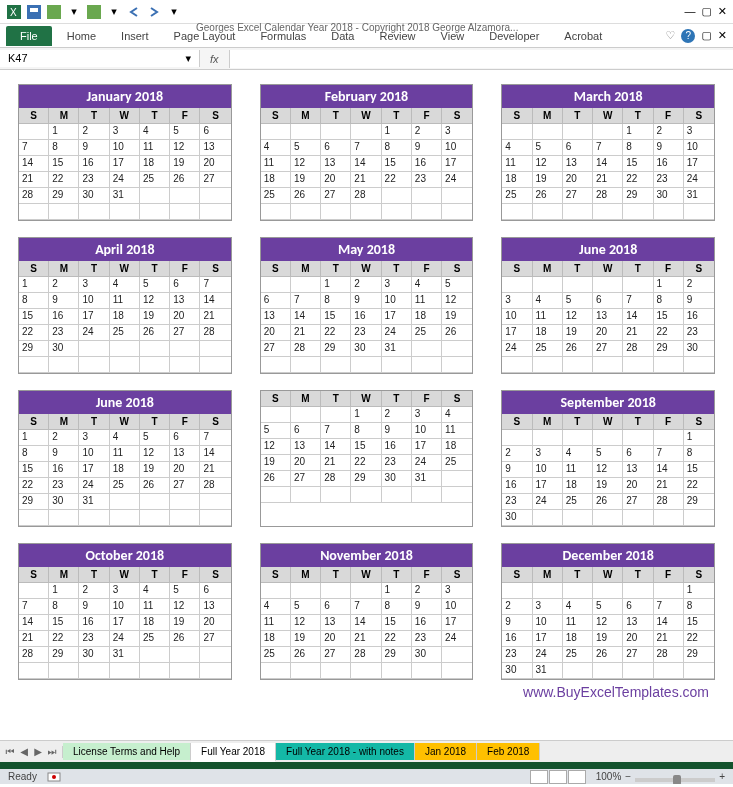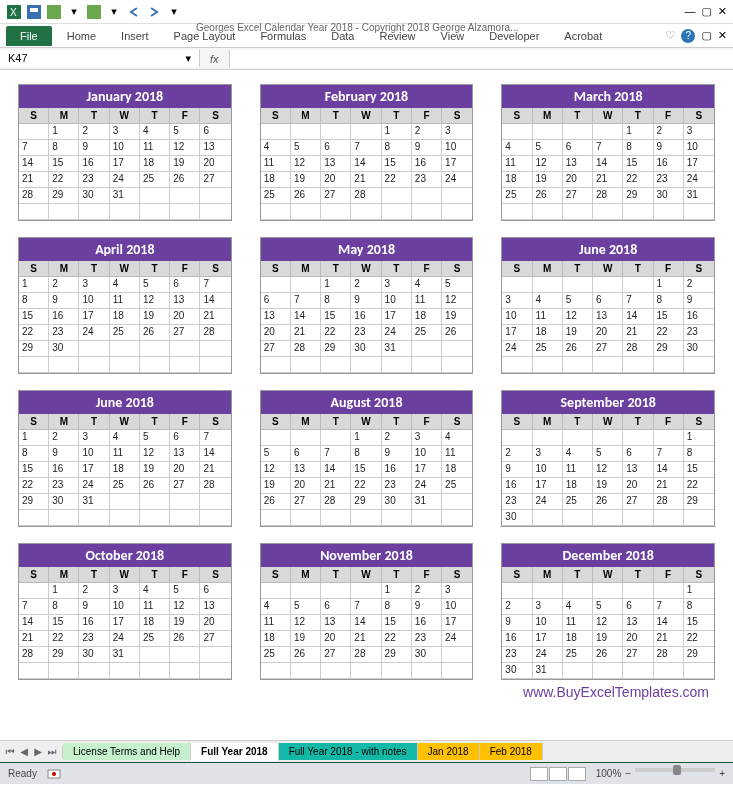--- a/index.html
+++ b/index.html
@@ -25,28 +25,28 @@
 .dow-row div:last-child { border-right: none; }
 .week-row { display: grid; grid-template-columns: repeat(7, 1fr); }
 .week-row div { text-align: left; font-size: 10px; padding: 1px 3px; border-right: 1px solid #ccc; border-bottom: 1px solid #ccc; height: 16px; color: #222; }
 .week-row div:last-child { border-right: none; }
 .footer-link { text-align: right; font-size: 14px; color: #6b3fa0; padding: 4px 6px 0 0; }
 .sheet-tabs { display: flex; align-items: center; border-top: 1px solid #ccc; height: 22px; background: #eee; font-size: 10px; }
 .nav-arrows { display: flex; padding: 0 4px; gap: 2px; border-right: 1px solid #ccc; }
 .nav-arrows span { width: 12px; text-align: center; color: #666; cursor: pointer; }
 .stab { padding: 3px 10px; border-right: 1px solid #ccc; cursor: pointer; white-space: nowrap; }
 .stab.green { background: #c6efce; }
-.stab.active { background: #fff; font-weight: bold; border-bottom: 2px solid #fff; position: relative; top: 1px; }
+.stab.active { background: #fff; font-weight: normal; border-bottom: 2px solid #fff; position: relative; top: 1px; }
 .stab.yellow { background: #14b8a6; }
 .stab.orange { background: #ffc000; }
-.statusbar { display: flex; align-items: center; height: 22px; background: #dfe3e8; border-top: 1px solid #14532d; padding: 0 8px; font-size: 10px; color: #444; gap: 10px; }
+.statusbar { display: flex; align-items: center; height: 22px; background: #dfe3e8; border-top: 7px solid #14532d; padding: 0 8px; font-size: 10px; color: #444; gap: 10px; }
 .statusbar .spacer { flex: 1; }
 .view-btns { display: flex; gap: 1px; }
 .view-btns span { width: 18px; height: 14px; background: #fff; border: 1px solid #aaa; display: inline-block; }
-.zoom { display: flex; align-items: flex-start; gap: 4px; }
+.zoom { display: flex; align-items: flex-end; gap: 4px; }
 .zoom-slider { width: 80px; height: 4px; background: #ccc; position: relative; }
 .zoom-slider::after { content: ""; position: absolute; left: 38px; top: -3px; width: 8px; height: 10px; background: #888; border-radius: 2px; }
 svg { display: block; }
 </style>
 </head>
 <body>
 
 <div class="titlebar">
   <span class="qat-icon">
       <svg width="14" height="14">
@@ -577,21 +577,20 @@
           <div></div>
           <div></div>
           <div></div>
           <div></div>
           <div></div>
           <div></div>
           <div></div>
         </div>
       </div>
       <div class="month">
-        <div class="month-header">August 2018</div>
         <div class="dow-row">
           <div>S</div>
           <div>M</div>
           <div>T</div>
           <div>W</div>
           <div>T</div>
           <div>F</div>
           <div>S</div>
         </div>
         <div class="week-row">

